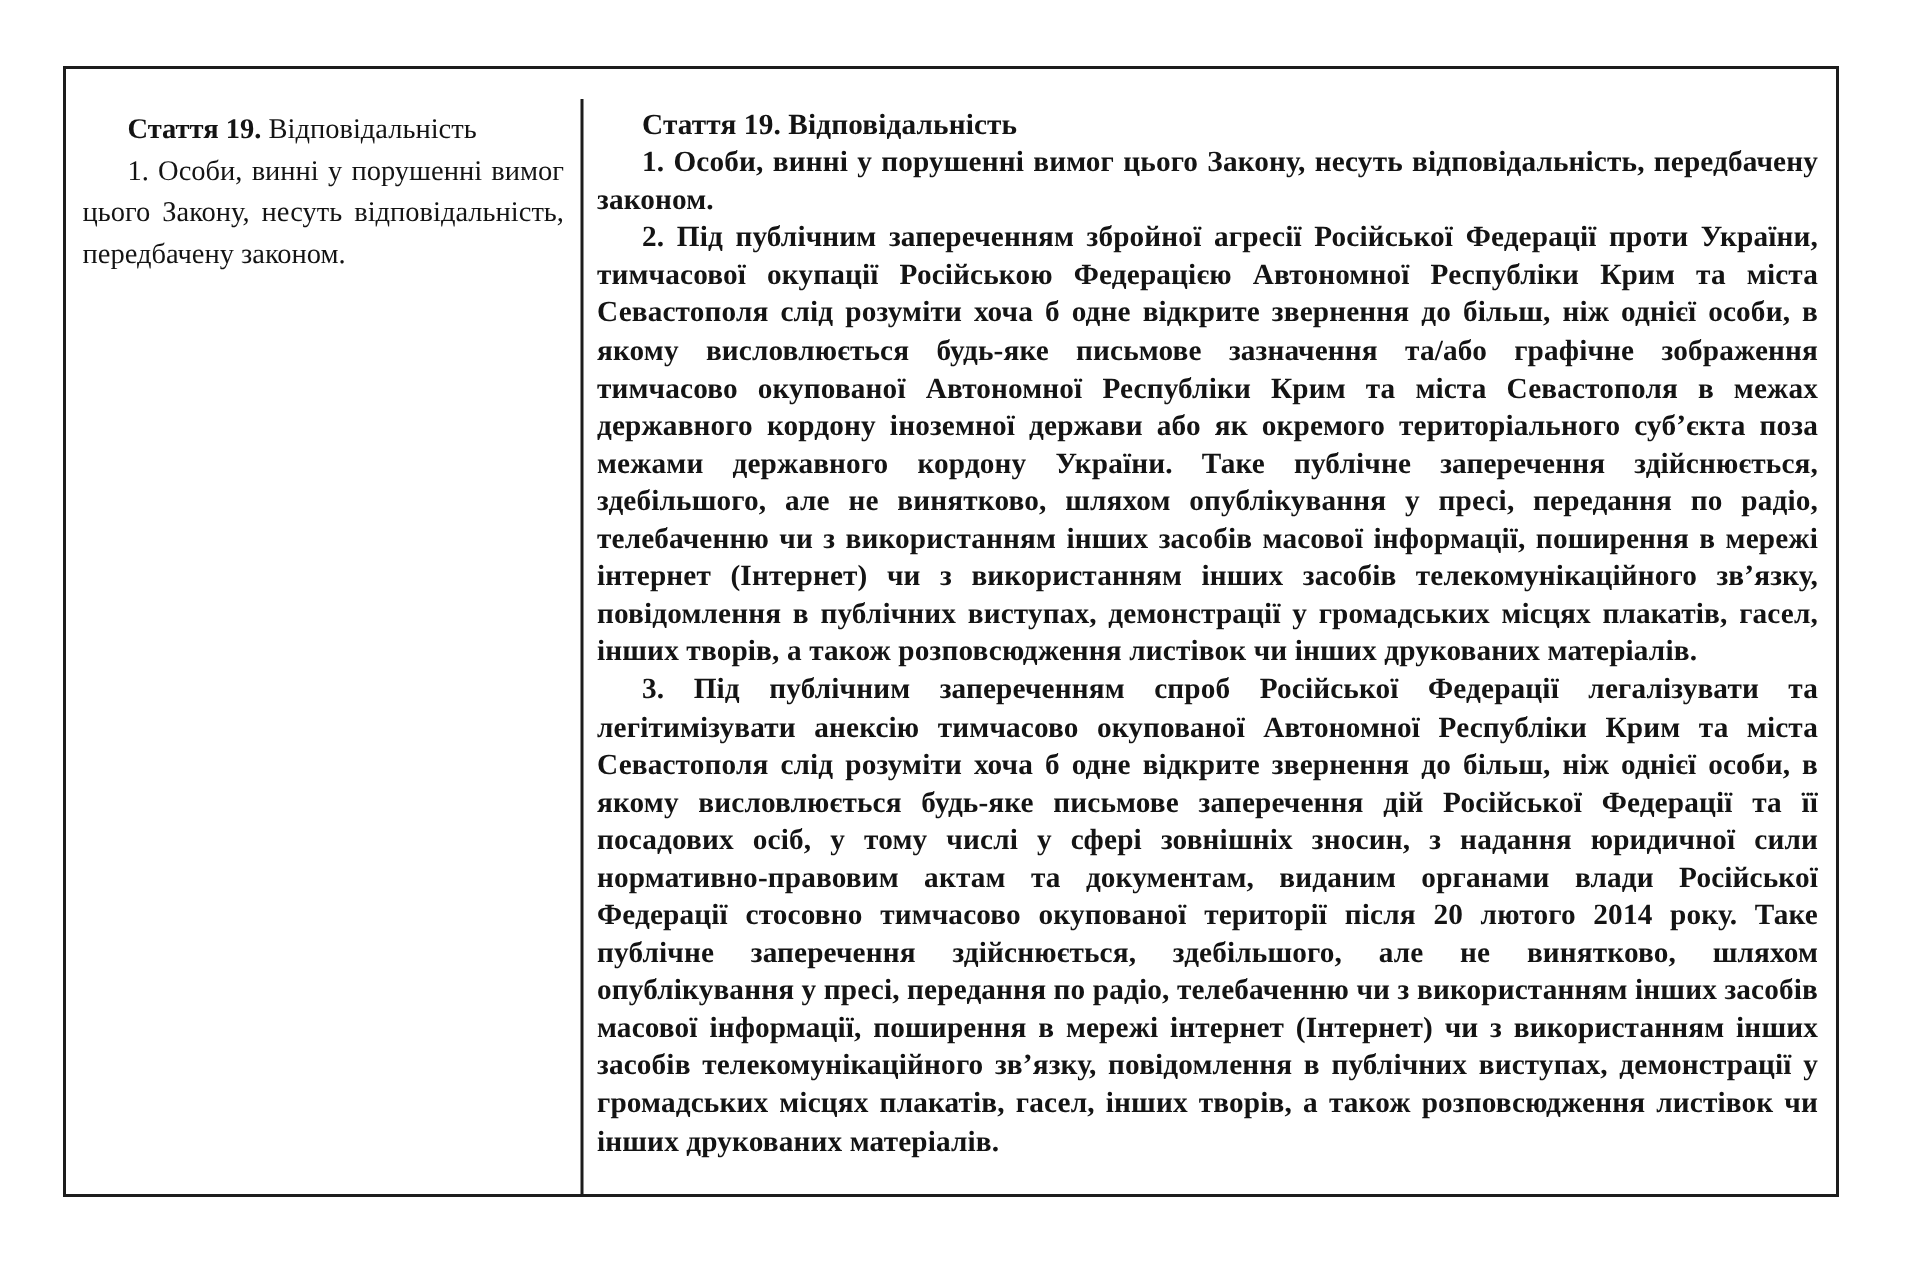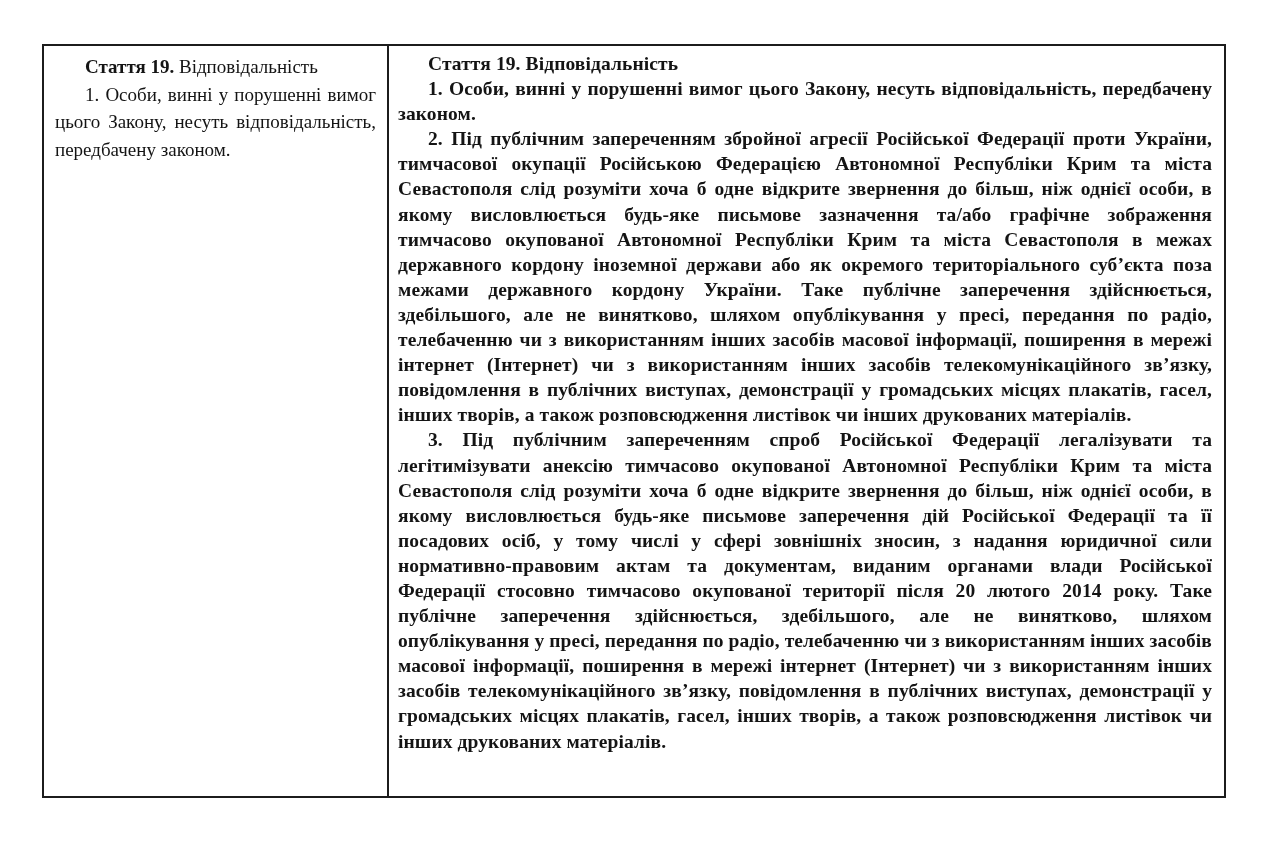--- a/index.html
+++ b/index.html
@@ -21,20 +21,21 @@
     width: 1184px;
     height: 754px;
     box-sizing: border-box;
     border: 2px solid #1c1c1c;
     display: flex;
     background: #ffffff;
   }
   .cell {
     box-sizing: border-box;
     color: #141414;
+    margin-top: 20px;
   }
   .cell-left {
     width: 345px;
     flex: 0 0 345px;
     border-right: 2px solid #1c1c1c;
     padding: 7px 11px 6px 11px;
     font-family: "Liberation Serif", "DejaVu Serif", serif;
     font-size: 19px;
     line-height: 27.5px;
     font-weight: normal;

